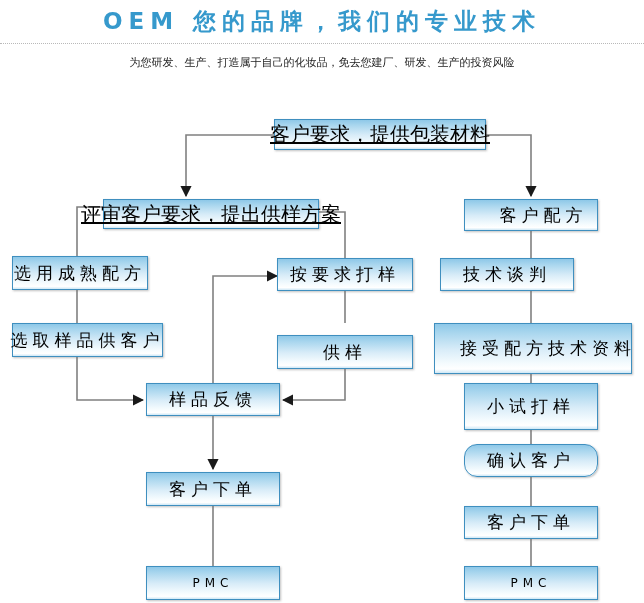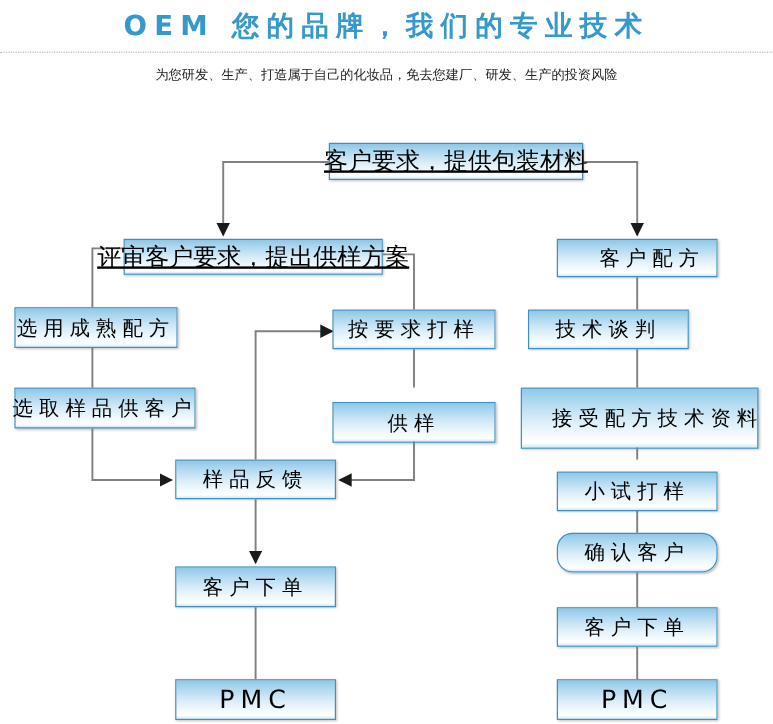--- a/index.html
+++ b/index.html
@@ -96,21 +96,21 @@
     color: #000000;
     font-size: 17px;
     white-space: nowrap;
     box-shadow: 1px 1px 2px rgba(120,120,120,0.45);
   }
   .node.wide-letter { letter-spacing: 5px; }
   .node.tight { letter-spacing: 0px; font-size: 20px; text-decoration: underline; }
   .node.mono-label {
     font-family: "DejaVu Sans", "Liberation Sans", sans-serif;
     letter-spacing: 5px;
-    font-size: 21px;
+    font-size: 12px;
   }
 </style>
 </head>
 <body>
 
 <div id="page">
 
   <div class="header">
     <div class="header-title">OEM 您的品牌，我们的专业技术</div>
   </div>
@@ -154,20 +154,20 @@
         <div class="node wide-letter" style="left: 12px; top: 256px; width: 136px; height: 34px;">选用成熟配方</div>
         <div class="node wide-letter" style="left: 12px; top: 323px; width: 151px; height: 34px;">选取样品供客户</div>
         <div class="node wide-letter" style="left: 277px; top: 258px; width: 136px; height: 33px;">按要求打样</div>
         <div class="node wide-letter" style="left: 277px; top: 323px; width: 136px; height: 34px; margin-top: 12px;">供样</div>
         <div class="node wide-letter" style="left: 146px; top: 383px; width: 134px; height: 33px;">样品反馈</div>
         <div class="node wide-letter" style="left: 146px; top: 472px; width: 134px; height: 34px;">客户下单</div>
         <div class="node mono-label" style="left: 146px; top: 566px; width: 134px; height: 34px;">PMC</div>
         <div class="node wide-letter" style="left: 464px; top: 199px; width: 134px; height: 32px; padding-left: 25px;">客户配方</div>
         <div class="node wide-letter" style="left: 440px; top: 258px; width: 134px; height: 33px;">技术谈判</div>
         <div class="node wide-letter" style="left: 434px; top: 323px; width: 198px; height: 51px; padding-left: 30px;">接受配方技术资料</div>
-        <div class="node wide-letter" style="left: 464px; top: 393px; width: 134px; height: 33px; font-family: Liberation Serif, serif;">小试打样</div>
+        <div class="node wide-letter" style="left: 464px; top: 383px; width: 134px; height: 47px; font-family: Liberation Serif, serif;">小试打样</div>
         <div class="node wide-letter" style="left: 464px; top: 444px; width: 134px; height: 33px; border-radius: 13px;">确认客户</div>
         <div class="node wide-letter" style="left: 464px; top: 506px; width: 134px; height: 33px;">客户下单</div>
         <div class="node mono-label" style="left: 464px; top: 566px; width: 134px; height: 34px;">PMC</div>
       </div>
   </div>
 
 </div>
 
 </body></html>

